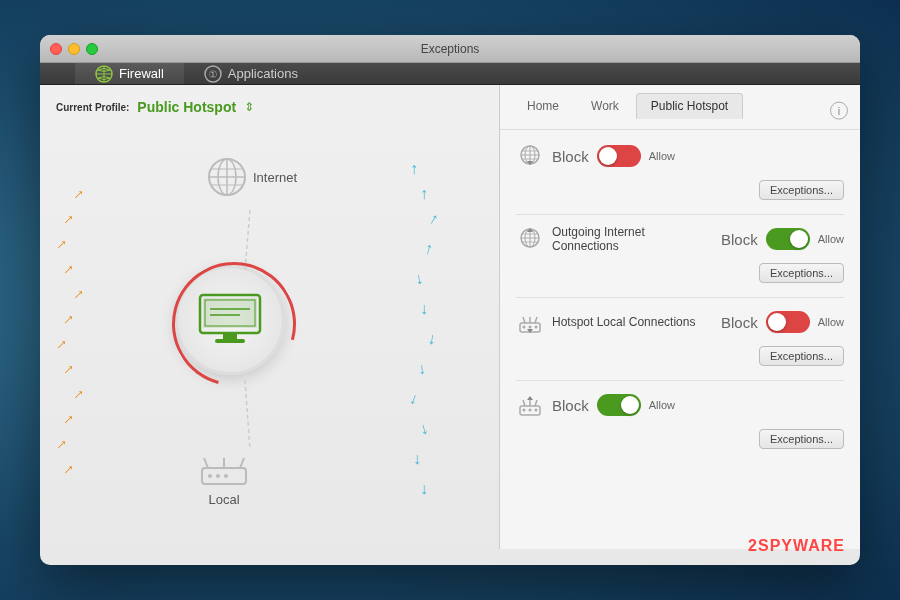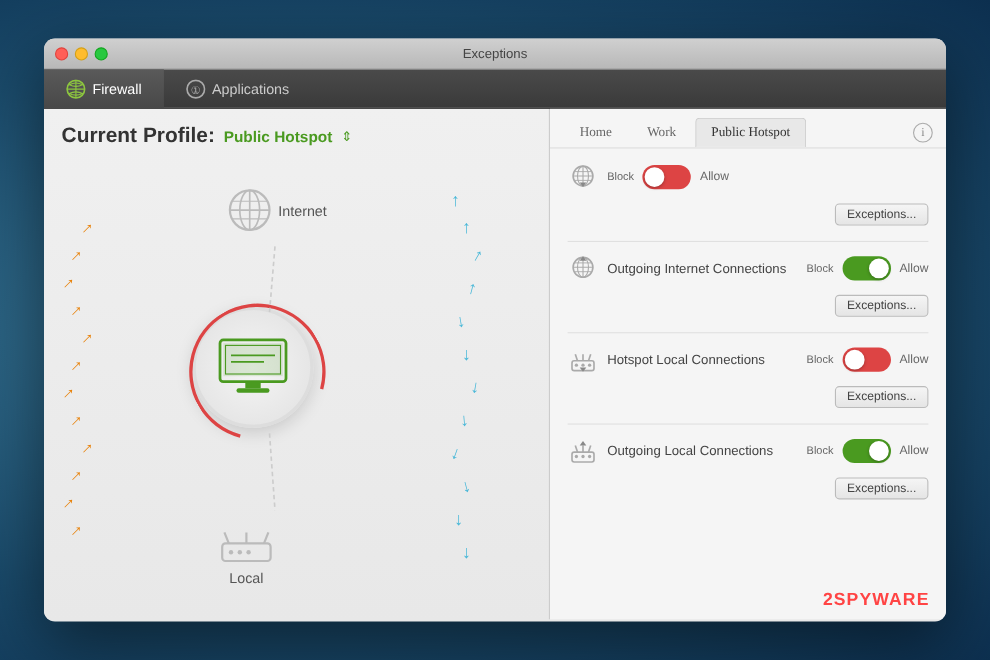--- a/index.html
+++ b/index.html
@@ -66,25 +66,26 @@
       border-radius: 50%;
       cursor: pointer;
     }
 
     .tl-red { background: #ff5f57; border: 1px solid #e0443e; }
     .tl-yellow { background: #febc2e; border: 1px solid #d4a017; }
     .tl-green { background: #28c840; border: 1px solid #14a620; }
 
     
     .tab-bar {
-      height: 36px;
+      height: 22px;
       background: linear-gradient(180deg, #4a4a4a 0%, #3a3a3a 100%);
       display: flex;
       align-items: stretch;
       border-bottom: 1px solid #222;
+      padding-left: 35px;
     }
 
     .tab-item {
       display: flex;
       align-items: center;
       gap: 6px;
       padding: 0 20px;
       cursor: pointer;
       font-size: 13px;
       color: #ccc;
@@ -120,21 +121,21 @@
     }
 
     .profile-header {
       padding: 14px 16px 0 16px;
       display: flex;
       align-items: center;
       gap: 8px;
     }
 
     .profile-label {
-      font-size: 19px;
+      font-size: 10px;
       font-weight: 700;
       color: #333;
     }
 
     .profile-value {
       font-size: 14px;
       font-weight: 600;
       color: #4a9a20;
     }
 
@@ -205,21 +206,21 @@
       border-bottom-color: transparent;
       border-left-color: #d44;
       transform: rotate(-30deg);
       top: -6px;
       left: -6px;
     }
 
     
     .node-local {
       position: absolute;
-      bottom: 30px;
+      bottom: 42px;
       left: 160px;
       display: flex;
       flex-direction: column;
       align-items: center;
       gap: 4px;
     }
 
     .router-icon {
       width: 48px;
       height: 32px;
@@ -245,26 +246,25 @@
       flex: 1;
       background: #f5f5f5;
       display: flex;
       flex-direction: column;
     }
 
     
     .profile-tabs {
       display: flex;
       align-items: center;
-      padding: 8px 12px 0;
+      padding: 8px 12px 10px;
       border-bottom: 1px solid #ddd;
       background: #f5f5f5;
       gap: 2px;
       position: relative;
-      font-family: Liberation Serif, serif;
     }
 
     .profile-tab {
       padding: 5px 14px;
       font-size: 12px;
       color: #666;
       cursor: pointer;
       border: 1px solid transparent;
       border-radius: 4px 4px 0 0;
       background: transparent;
@@ -334,21 +334,21 @@
       flex-shrink: 0;
     }
 
     .connection-name {
       flex: 1;
       font-size: 12px;
       color: #444;
     }
 
     .block-label {
-      font-size: 10px;
+      font-size: 15px;
       color: #666;
     }
 
     .allow-label {
       font-size: 11px;
       color: #666;
     }
 
     
     .toggle {
@@ -651,21 +651,20 @@
                 <rect x="3" y="14" width="20" height="9" rx="2" fill="none" stroke="#aaa" stroke-width="1.5"></rect>
                 <line x1="8" y1="14" x2="6" y2="8" stroke="#aaa" stroke-width="1.5"></line>
                 <line x1="18" y1="14" x2="20" y2="8" stroke="#aaa" stroke-width="1.5"></line>
                 <line x1="13" y1="14" x2="13" y2="8" stroke="#aaa" stroke-width="1.5"></line>
                 <circle cx="7" cy="18" r="1.5" fill="#aaa"></circle>
                 <circle cx="13" cy="18" r="1.5" fill="#aaa"></circle>
                 <circle cx="19" cy="18" r="1.5" fill="#aaa"></circle>
                 <polygon points="13,4 10,8 16,8" fill="#888"></polygon>
               </svg>
             </div>
-            <span class="connection-name">Outgoing Local Connections</span>
             <span class="block-label">Block</span>
             <div class="toggle allowed"></div>
             <span class="allow-label">Allow</span>
           </div>
           <div class="exceptions-row">
             <button class="exceptions-btn">Exceptions...</button>
           </div>
         </div>
 
       </div>

